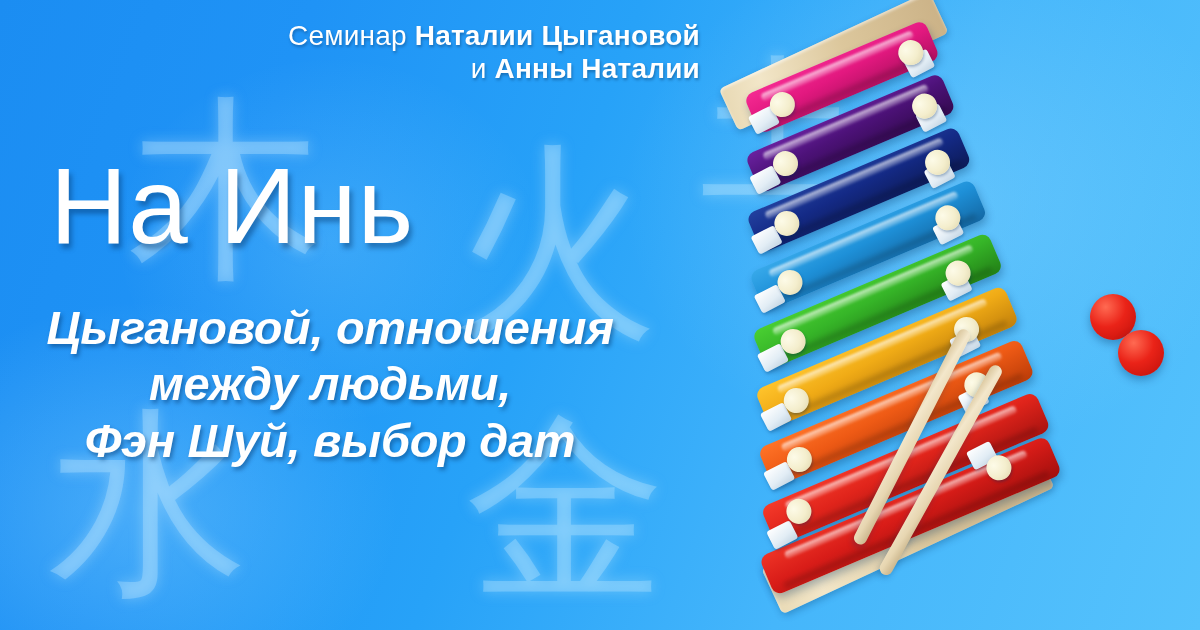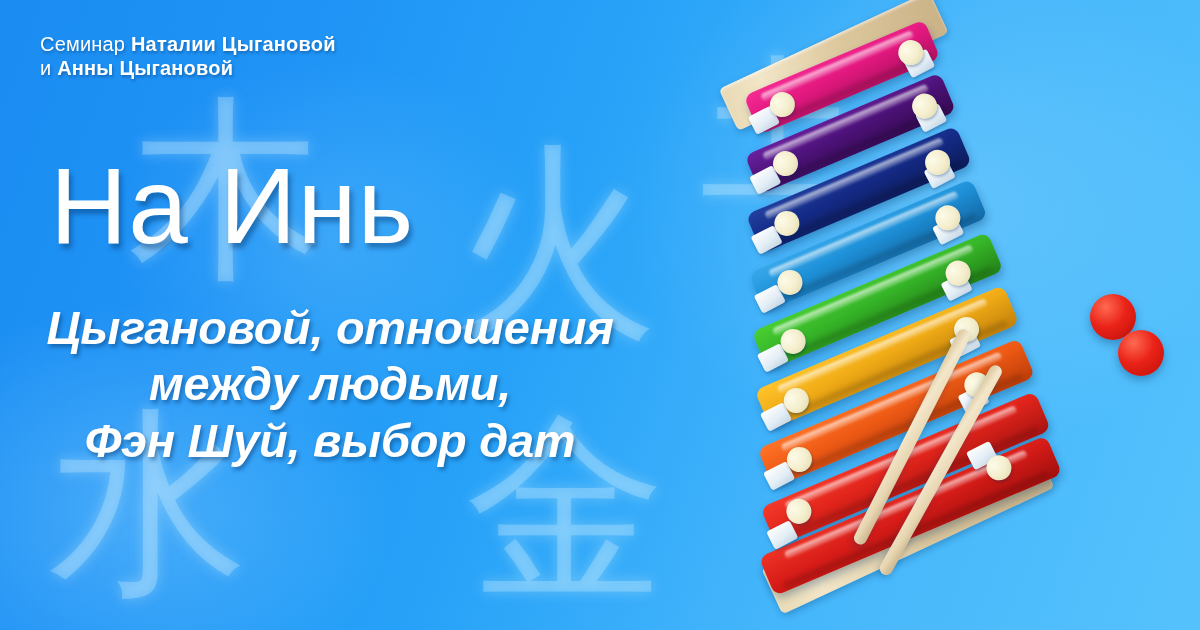--- a/index.html
+++ b/index.html
@@ -60,25 +60,25 @@
   #text-block {
     position: absolute;
     left: 0; top: 0;
     width: 700px;
     height: 630px;
     z-index: 20;
   }
 
   .presenter {
     position: absolute;
-    left: 40px; top: 33px;
+    left: 40px; top: 19px;
     width: 660px;
-    text-align: left;
+    text-align: right;
     color: #ffffff;
-    font-size: 20px;
+    font-size: 28px;
     line-height: 1.18;
     font-weight: 300;
     letter-spacing: 0.2px;
     text-shadow: 1px 2px 3px rgba(0,40,85,0.40);
   }
   .presenter b { font-weight: 700; }
 
   .main-title {
     position: absolute;
     left: 50px; top: 153px;
@@ -291,21 +291,21 @@
     <div class="mallet">
       <div class="head" style="left:458px; top:330px;"></div>
       <div class="stick" style="left:332px; top:366px; height:238px; transform:rotate(29deg); transform-origin: 50% 0%;"></div>
     </div>
   </div>
 
   <div id="text-block">
 
     <div class="presenter">
       <span>Семинар </span><b>Наталии Цыгановой</b><br>
-      <span>и </span><b>Анны Цыгановой</b>
+      <span>и </span><b>Анны Наталии</b>
     </div>
 
     <div class="main-title">На Инь</div>
 
     <div class="subtitle">
       <div>Цыгановой, отношения</div>
       <div>между людьми,</div>
       <div>Фэн Шуй, выбор дат</div>
     </div>
 

